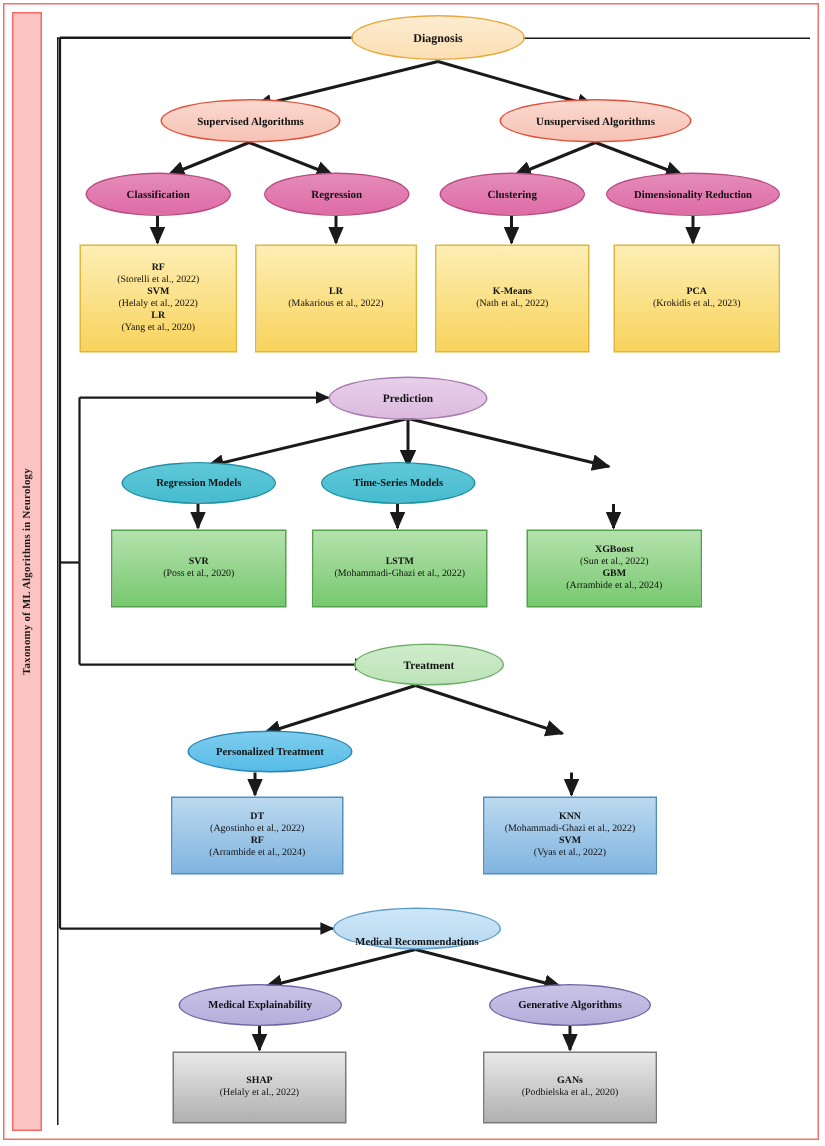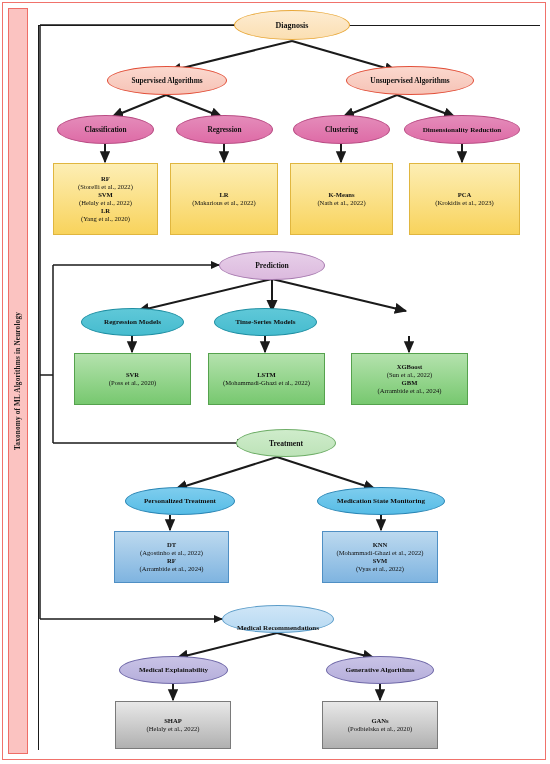--- a/index.html
+++ b/index.html
@@ -135,21 +135,21 @@
     </g>
   </svg>
 
   <div class="node ellipse e-orange" style="left:234px;top:10px;width:116px;height:30px;font-size:8px;">
     <span>Diagnosis</span>
   </div>
 
   <div class="node ellipse e-salmon" style="left:107px;top:66px;width:120px;height:29px;font-size:7.3px;">
     <span>Supervised Algorithms</span>
   </div>
-  <div class="node ellipse e-salmon" style="left:346px;top:66px;width:128px;height:29px;font-size:7.3px;text-align:center;">
+  <div class="node ellipse e-salmon" style="left:333px;top:66px;width:128px;height:29px;font-size:7.3px;text-align:center;">
     <span>Unsupervised Algorithms</span>
   </div>
 
   <div class="node ellipse e-pink" style="left:57px;top:115px;width:97px;height:29px;font-size:7.3px;">
     <span>Classification</span>
   </div>
   <div class="node ellipse e-pink" style="left:176px;top:115px;width:97px;height:29px;font-size:7.3px;">
     <span>Regression</span>
   </div>
   <div class="node ellipse e-pink" style="left:293px;top:115px;width:97px;height:29px;font-size:7.3px;">
@@ -223,23 +223,20 @@
     </div>
   </div>
 
   <div class="node ellipse e-green" style="left:236px;top:429px;width:100px;height:28px;font-size:7.6px;">
     <span>Treatment</span>
   </div>
 
   <div class="node ellipse e-blue" style="left:125px;top:487px;width:110px;height:28px;font-size:7.1px;">
     <span>Personalized Treatment</span>
   </div>
-  <div class="node ellipse e-blue" style="left:317px;top:487px;width:128px;height:28px;font-size:7.1px;">
-    <span>Medication State Monitoring</span>
-  </div>
 
   <div class="node rect b-blue" style="left:114px;top:531px;width:115px;height:52px;font-size:6.6px;">
     <div>
       <span class="lbl alg">DT</span>
       <span class="lbl cite">(Agostinho et al., 2022)</span>
       <span class="lbl alg">RF</span>
       <span class="lbl cite">(Arrambide et al., 2024)</span>
     </div>
   </div>
   <div class="node rect b-blue" style="left:322px;top:531px;width:116px;height:52px;font-size:6.6px;">

